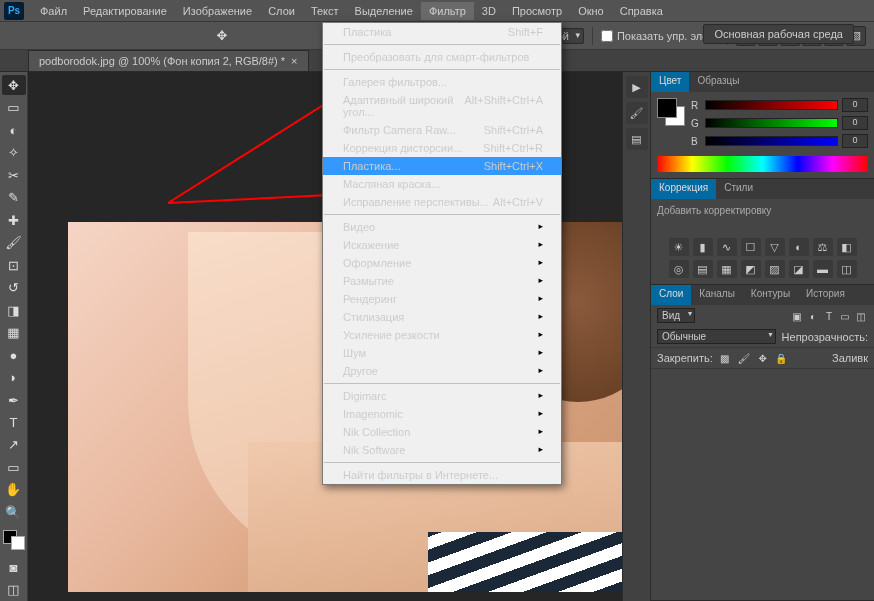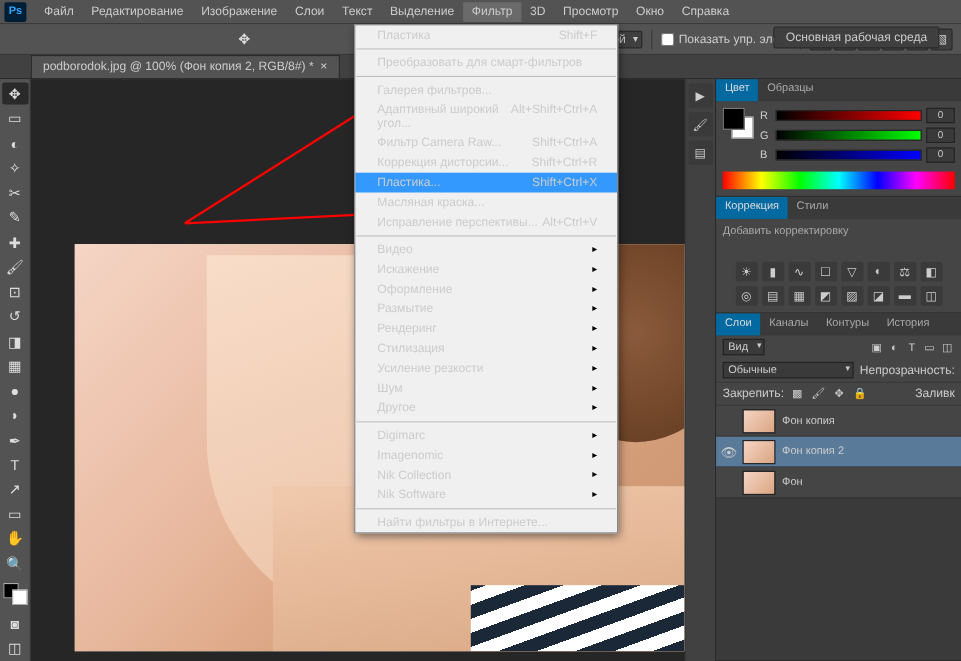--- a/index.html
+++ b/index.html
@@ -267,37 +267,20 @@
         <span>Непрозрачность:</span>
       </div>
       <div class="layer-lock">
         <span>Закрепить:</span>
         <div class="lock-ic">▩</div>
         <div class="lock-ic">🖌</div>
         <div class="lock-ic">✥</div>
         <div class="lock-ic">🔒</div>
         <span style="margin-left:auto">Заливк</span>
       </div>
-      <div class="layer-list" id="layer-list">
-          <div class="layer-row">
-            <div class="layer-eye"></div>
-            <div class="layer-thumb"></div>
-            <div class="layer-name">Фон копия</div>
-          </div>
-          <div class="layer-row active">
-            <div class="layer-eye">👁</div>
-            <div class="layer-thumb"></div>
-            <div class="layer-name">Фон копия 2</div>
-          </div>
-          <div class="layer-row">
-            <div class="layer-eye"></div>
-            <div class="layer-thumb"></div>
-            <div class="layer-name">Фон</div>
-          </div>
-        </div>
     </div>
   </div>
 </div>
 
 <div class="dropdown" id="dropdown">
     <div class="dd-item">
       <span>Пластика</span>
       <span>Shift+F</span>
     </div>
     <div class="dd-sep"></div>

